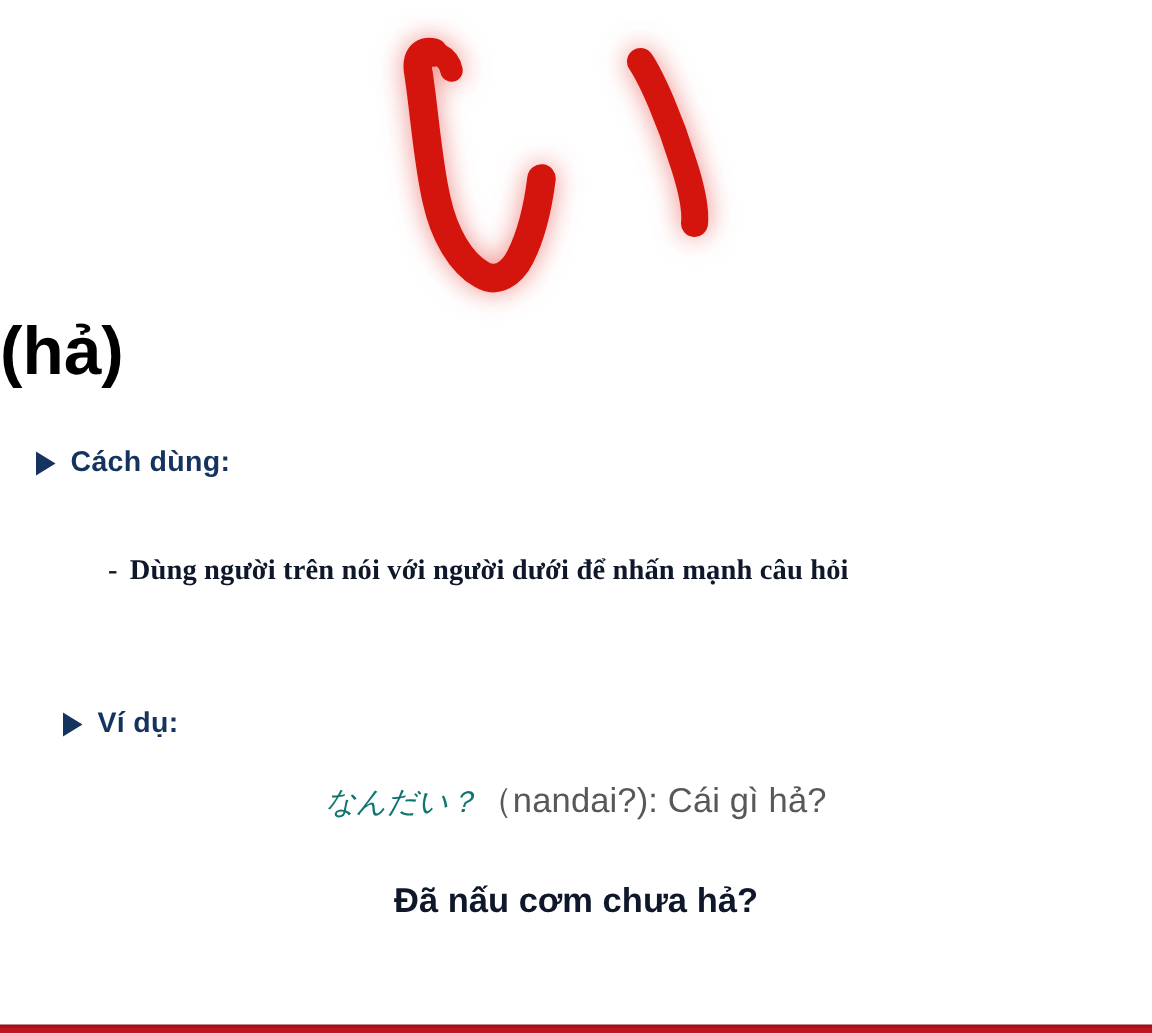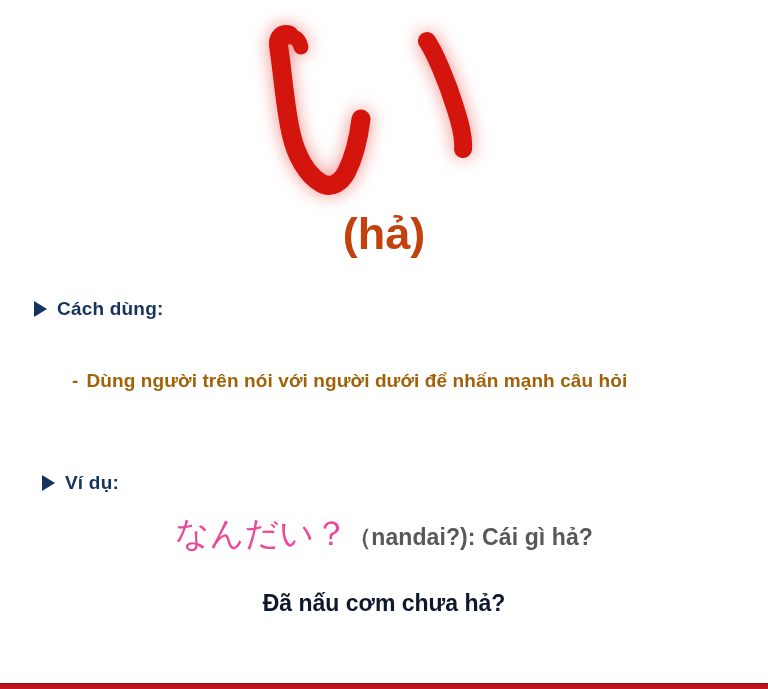--- a/index.html
+++ b/index.html
@@ -47,86 +47,87 @@
     display: block;
     filter: drop-shadow(0 0 9px rgba(224, 50, 40, 0.55));
   }
 
   
   .reading {
     position: absolute;
     left: 0;
     top: 206px;
     width: 768px;
-    text-align: center;
     font-size: 45px;
     font-weight: bold;
-    color: #c2410c;
+    color: #000000;
     letter-spacing: 0px;
     line-height: 56px;
   }
 
   
   .section-head {
     position: absolute;
     display: flex;
     align-items: center;
     gap: 10px;
     color: #14335e;
     font-size: 19px;
     font-weight: bold;
     letter-spacing: 0.2px;
   }
-  .section-head.usage  { left: 24px; top: 298px; margin-left: 10px; }
+  .section-head.usage  { left: 24px; top: 298px; }
   .section-head.example{ left: 29px; top: 472px; padding-left: 13px; }
 
   .tri-bullet {
     width: 0;
     height: 0;
     border-top: 8px solid transparent;
     border-bottom: 8px solid transparent;
     border-left: 13px solid #14335e;
     flex: 0 0 auto;
   }
 
   
   .usage-line {
     position: absolute;
     left: 72px;
     top: 370px;
-    color: #a16207;
+    color: #0f172a;
     font-size: 19px;
     font-weight: bold;
     letter-spacing: 0.1px;
     white-space: nowrap;
+    font-family: Liberation Serif, serif;
   }
   .usage-line .dash { margin-right: 8px; }
 
   
   .examples {
     position: absolute;
     left: 0;
     top: 516px;
     width: 768px;
     text-align: center;
   }
   .ex-row {
     line-height: 34px;
     white-space: nowrap;
   }
   .ex-row.first  { margin-bottom: 28px; }
   .jp {
-    color: #ec4899;
-    font-size: 34px;
+    color: #0f766e;
+    font-size: 20px;
     font-weight: normal;
+    font-style: italic;
   }
   .rom {
     color: #585858;
     font-size: 23px;
-    font-weight: bold;
+    font-weight: normal;
     letter-spacing: 0.1px;
   }
   .vn-line {
     color: #0f172a;
     font-size: 23px;
     font-weight: bold;
     line-height: 36px;
   }
 
   

